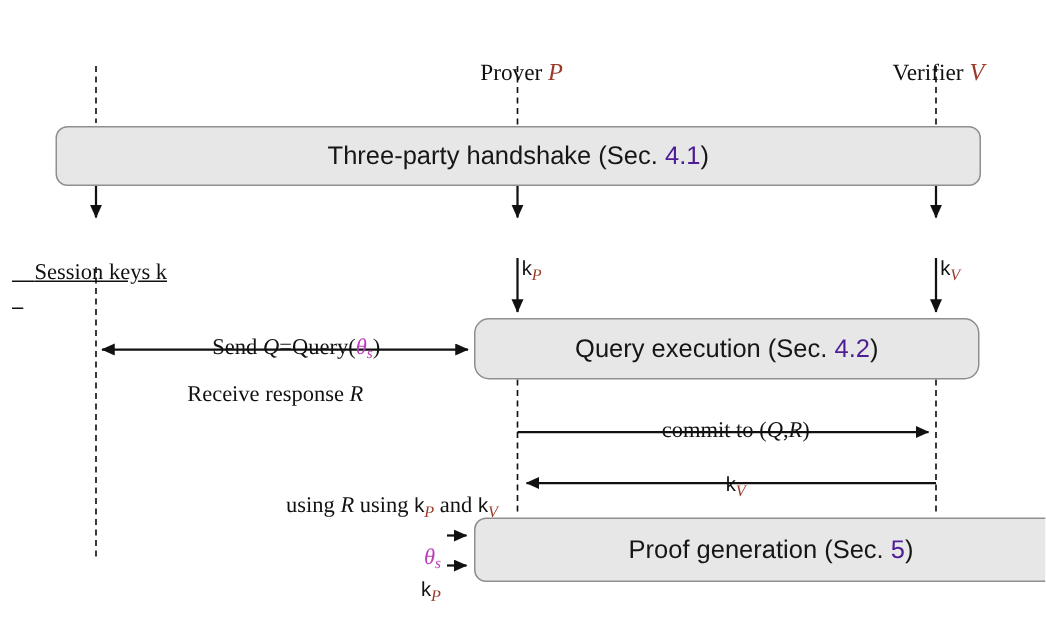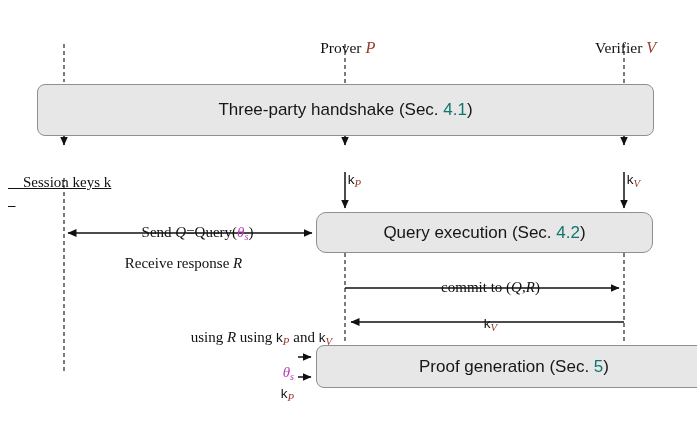--- a/index.html
+++ b/index.html
@@ -19,22 +19,22 @@
   .sub{font-size:0.68em;vertical-align:-0.28em;}
   .scriptsub{font-style:italic;color:#9a3a29;font-size:0.72em;vertical-align:-0.32em;}
   .ksans{font-family:"Liberation Sans","DejaVu Sans",sans-serif;font-size:13.5px;}
   .box{
     position:absolute;background:#e7e7e7;border:1px solid #8f8f8f;border-radius:8px;
     display:flex;align-items:center;justify-content:center;
     font-family:"Liberation Sans","DejaVu Sans",sans-serif;font-size:17px;color:#161616;
     box-sizing:border-box;
   }
   .box span{white-space:pre;}
-  .secnum{color:#0f766e;}
-  .box-handshake{left:37px;top:84px;width:617px;height:52px;}
+  .secnum{color:#4c1d95;}
+  .box-handshake{left:37px;top:84px;width:617px;height:40px;}
   .box-query{left:316px;top:212px;width:337px;height:41px;border-radius:10px;}
   .box-proof{left:316px;top:345px;width:396px;height:43px;}
 </style>
 </head>
 <body>
 
 <div class="canvas">
 
   <svg width="697" height="422" viewBox="0 0 697 422">
     <defs>

